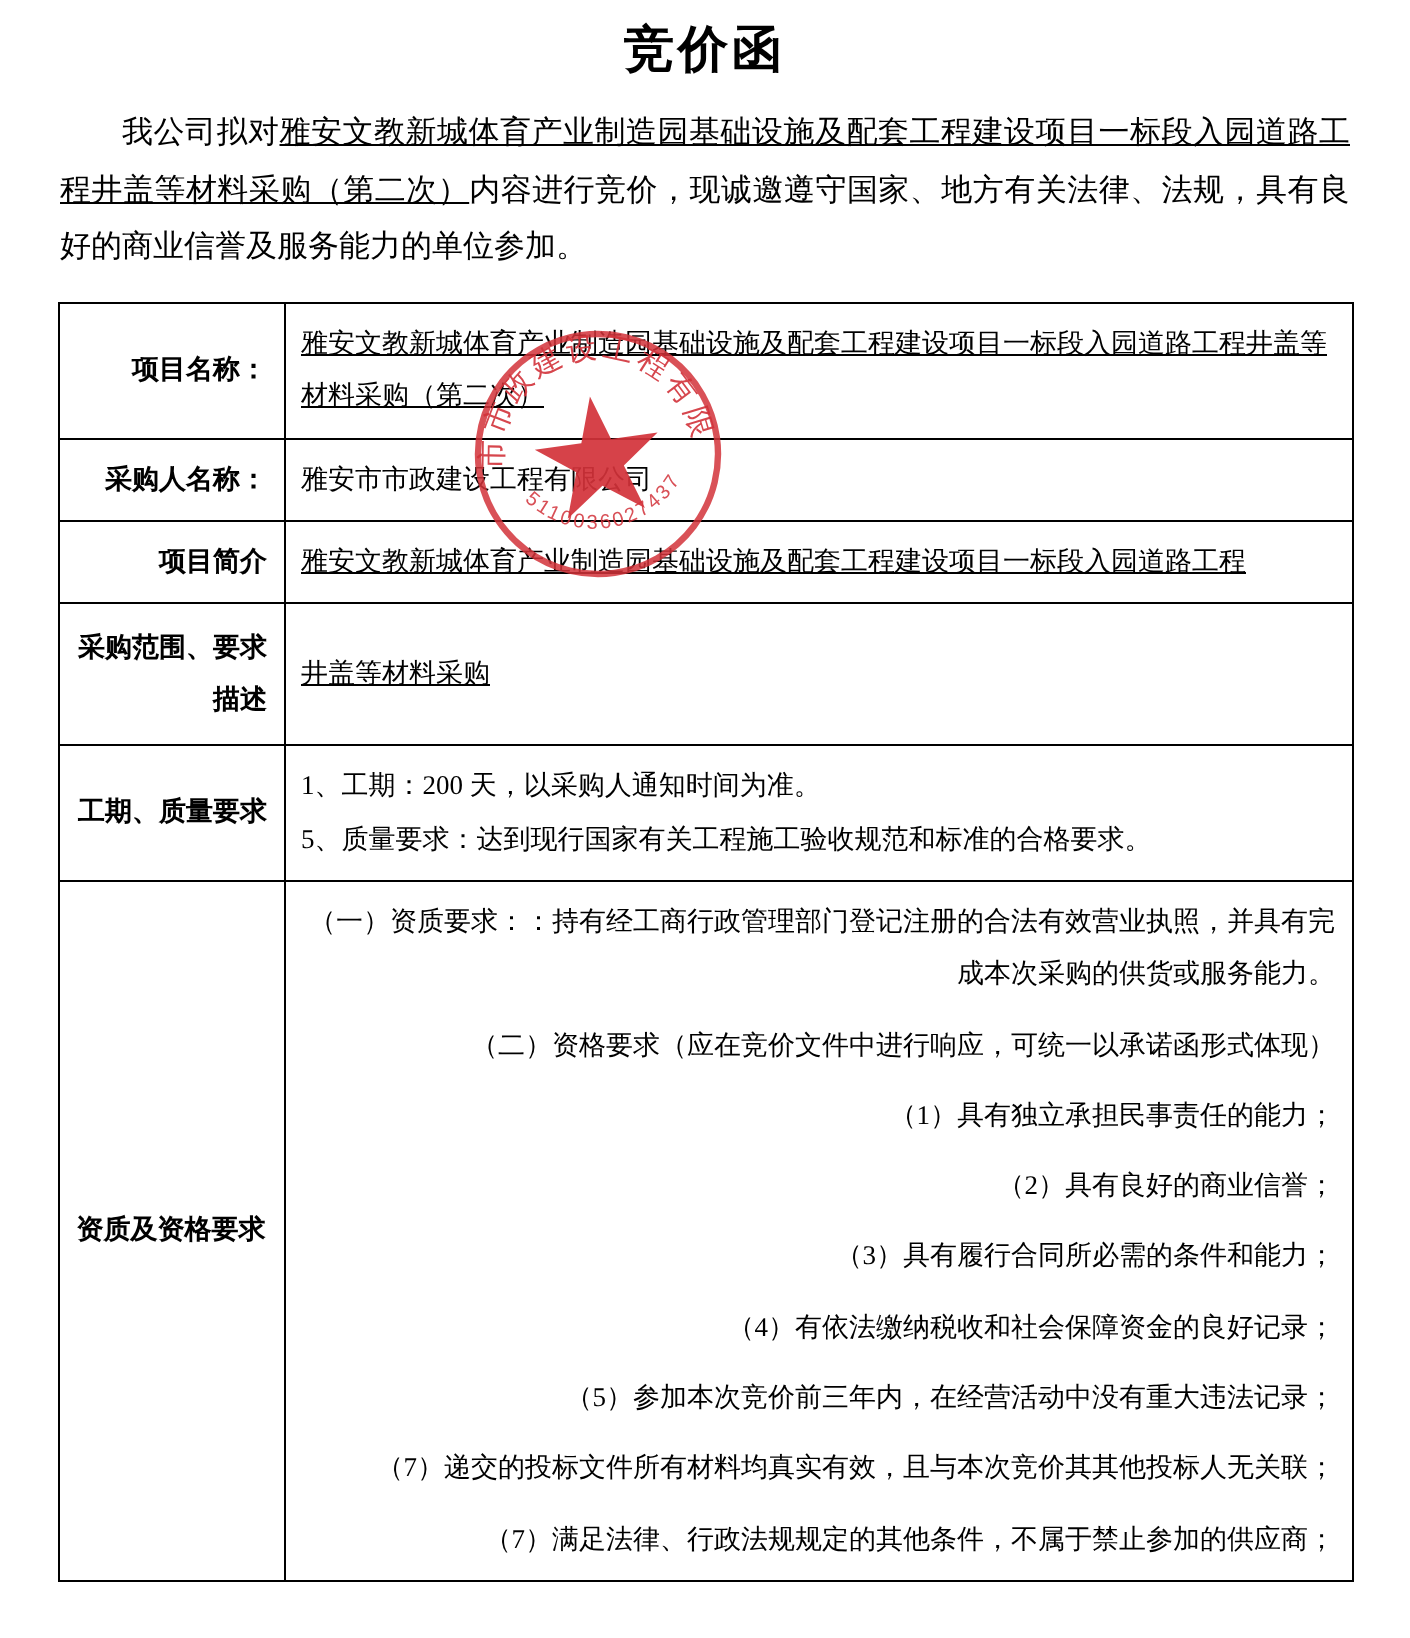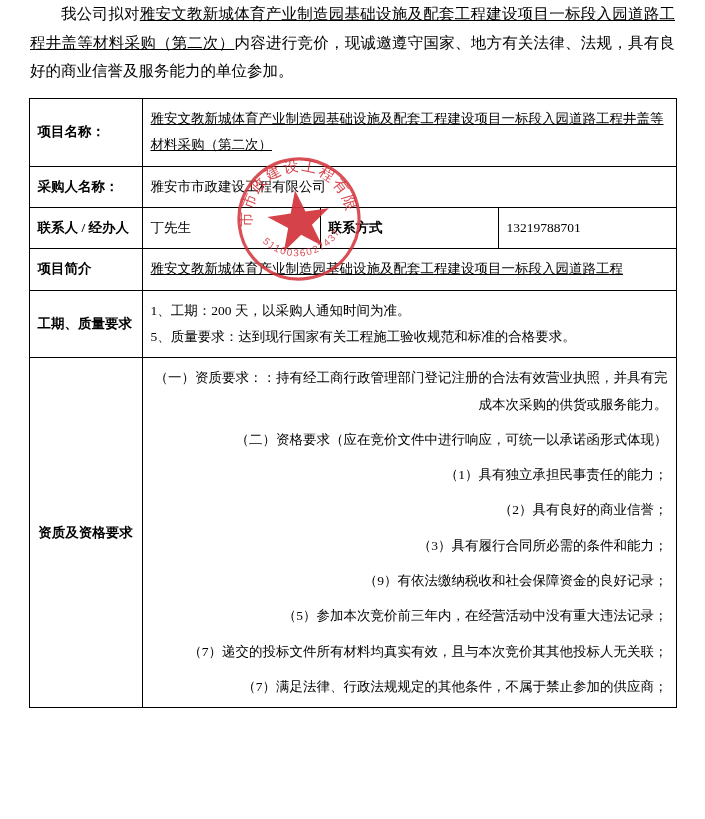--- a/index.html
+++ b/index.html
@@ -50,21 +50,21 @@
   }
   table.main td {
     border: 1px solid #000000;
     padding: 7px 8px;
     vertical-align: middle;
     line-height: 1.95;
   }
   td.label {
     width: 96px;
     font-weight: bold;
-    text-align: left;
+    text-align: right;
     vertical-align: middle;
   }
   td.label-top {
     width: 96px;
     font-weight: bold;
     text-align: center;
     vertical-align: middle;
   }
   td.val {
     text-align: left;
@@ -98,20 +98,21 @@
   }
   .stamp svg {
     display: block;
   }
 </style>
 </head>
 <body>
 
 <div class="page">
 
+  <div class="doc-title">竞价函</div>
 
   <div class="intro">
     <span>我公司拟对</span><span class="u">雅安文教新城体育产业制造园基础设施及配套工程建设项目一标段入园道路工程井盖等材料采购（第二次）</span><span>内容进行竞价，现诚邀遵守国家、地方有关法律、法规，具有良好的商业信誉及服务能力的单位参加。</span>
   </div>
 
   <div class="stamp">
     <svg width="134" height="134" viewBox="0 0 134 134" xmlns="http://www.w3.org/2000/svg">
       <g transform="rotate(-8 67 67)">
         <circle cx="67" cy="67" r="60" fill="none" stroke="#d2323a" stroke-width="3.2" opacity="0.85"></circle>
         <path id="arcTop" d="M 19 67 A 48 48 0 0 1 115 67" fill="none" stroke="none"></path>
@@ -131,45 +132,43 @@
     <tbody>
       <tr>
         <td class="label">项目名称：</td>
         <td class="val" colspan="3"><span class="u">雅安文教新城体育产业制造园基础设施及配套工程建设项目一标段入园道路工程井盖等材料采购（第二次）</span></td>
       </tr>
       <tr>
         <td class="label">采购人名称：</td>
         <td class="val" colspan="3">雅安市市政建设工程有限公司</td>
       </tr>
       <tr>
-        <td class="label label-split">联系人 / 经办人</td>
-        <td class="val" style="width:160px">丁先生</td>
-        <td class="label" style="width:96px">联系方式</td>
-        <td class="val">13219788701</td>
+        <td class="label">项目简介</td>
+        <td class="val" colspan="3"><span class="u">雅安文教新城体育产业制造园基础设施及配套工程建设项目一标段入园道路工程</span></td>
       </tr>
       <tr>
-        <td class="label">项目简介</td>
-        <td class="val" colspan="3"><span class="u">雅安文教新城体育产业制造园基础设施及配套工程建设项目一标段入园道路工程</span></td>
+        <td class="label label-split">采购范围、要求描述</td>
+        <td class="val" colspan="3" style="height:56px"><span class="u">井盖等材料采购</span></td>
       </tr>
       <tr>
         <td class="label label-split">工期、质量要求</td>
         <td class="val" colspan="3">
           <div>1、工期：200 天，以采购人通知时间为准。</div>
           <div>5、质量要求：达到现行国家有关工程施工验收规范和标准的合格要求。</div>
         </td>
       </tr>
       <tr>
         <td class="label-top">资质及资格要求</td>
         <td class="val qual-list" colspan="3">
           <p>（一）资质要求：：持有经工商行政管理部门登记注册的合法有效营业执照，并具有完成本次采购的供货或服务能力。</p>
           <p class="bold">（二）资格要求（应在竞价文件中进行响应，可统一以承诺函形式体现）</p>
           <p>（1）具有独立承担民事责任的能力；</p>
           <p>（2）具有良好的商业信誉；</p>
           <p>（3）具有履行合同所必需的条件和能力；</p>
-          <p>（9）有依法缴纳税收和社会保障资金的良好记录；</p>
+          <p>（4）有依法缴纳税收和社会保障资金的良好记录；</p>
           <p>（5）参加本次竞价前三年内，在经营活动中没有重大违法记录；</p>
           <p>（7）递交的投标文件所有材料均真实有效，且与本次竞价其其他投标人无关联；</p>
           <p>（7）满足法律、行政法规规定的其他条件，不属于禁止参加的供应商；</p>
         </td>
       </tr>
 
     </tbody>
   </table>
 
 </div>

